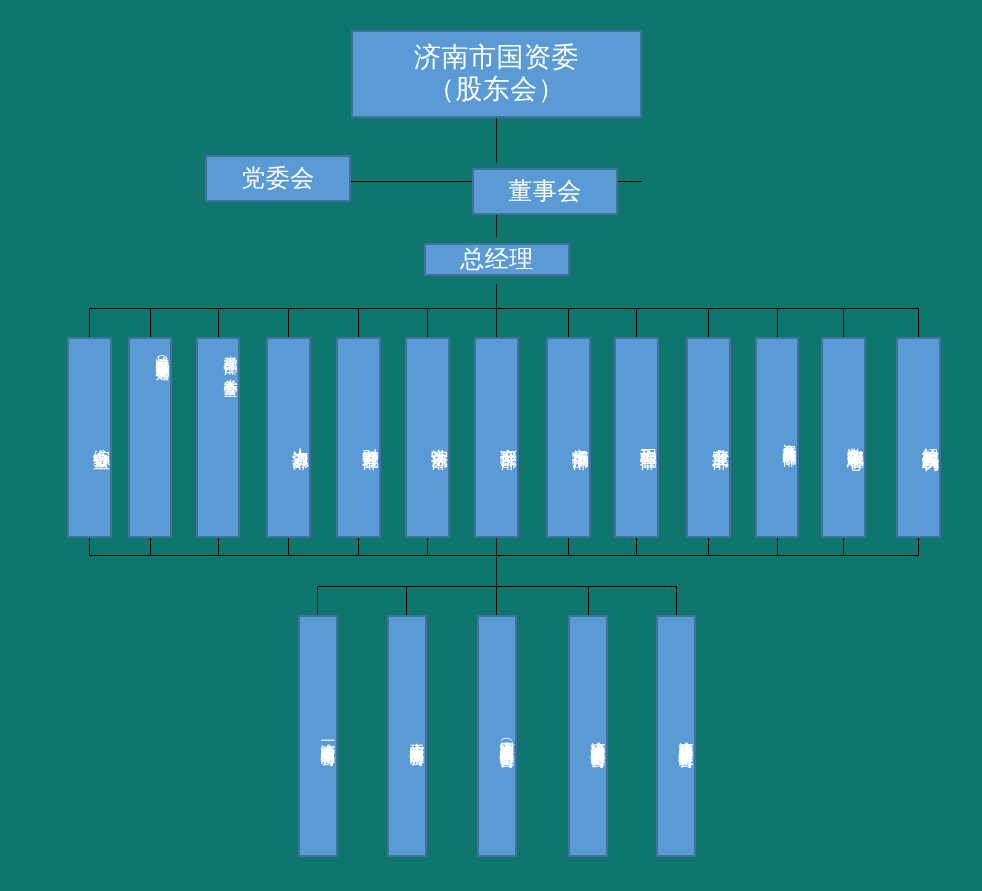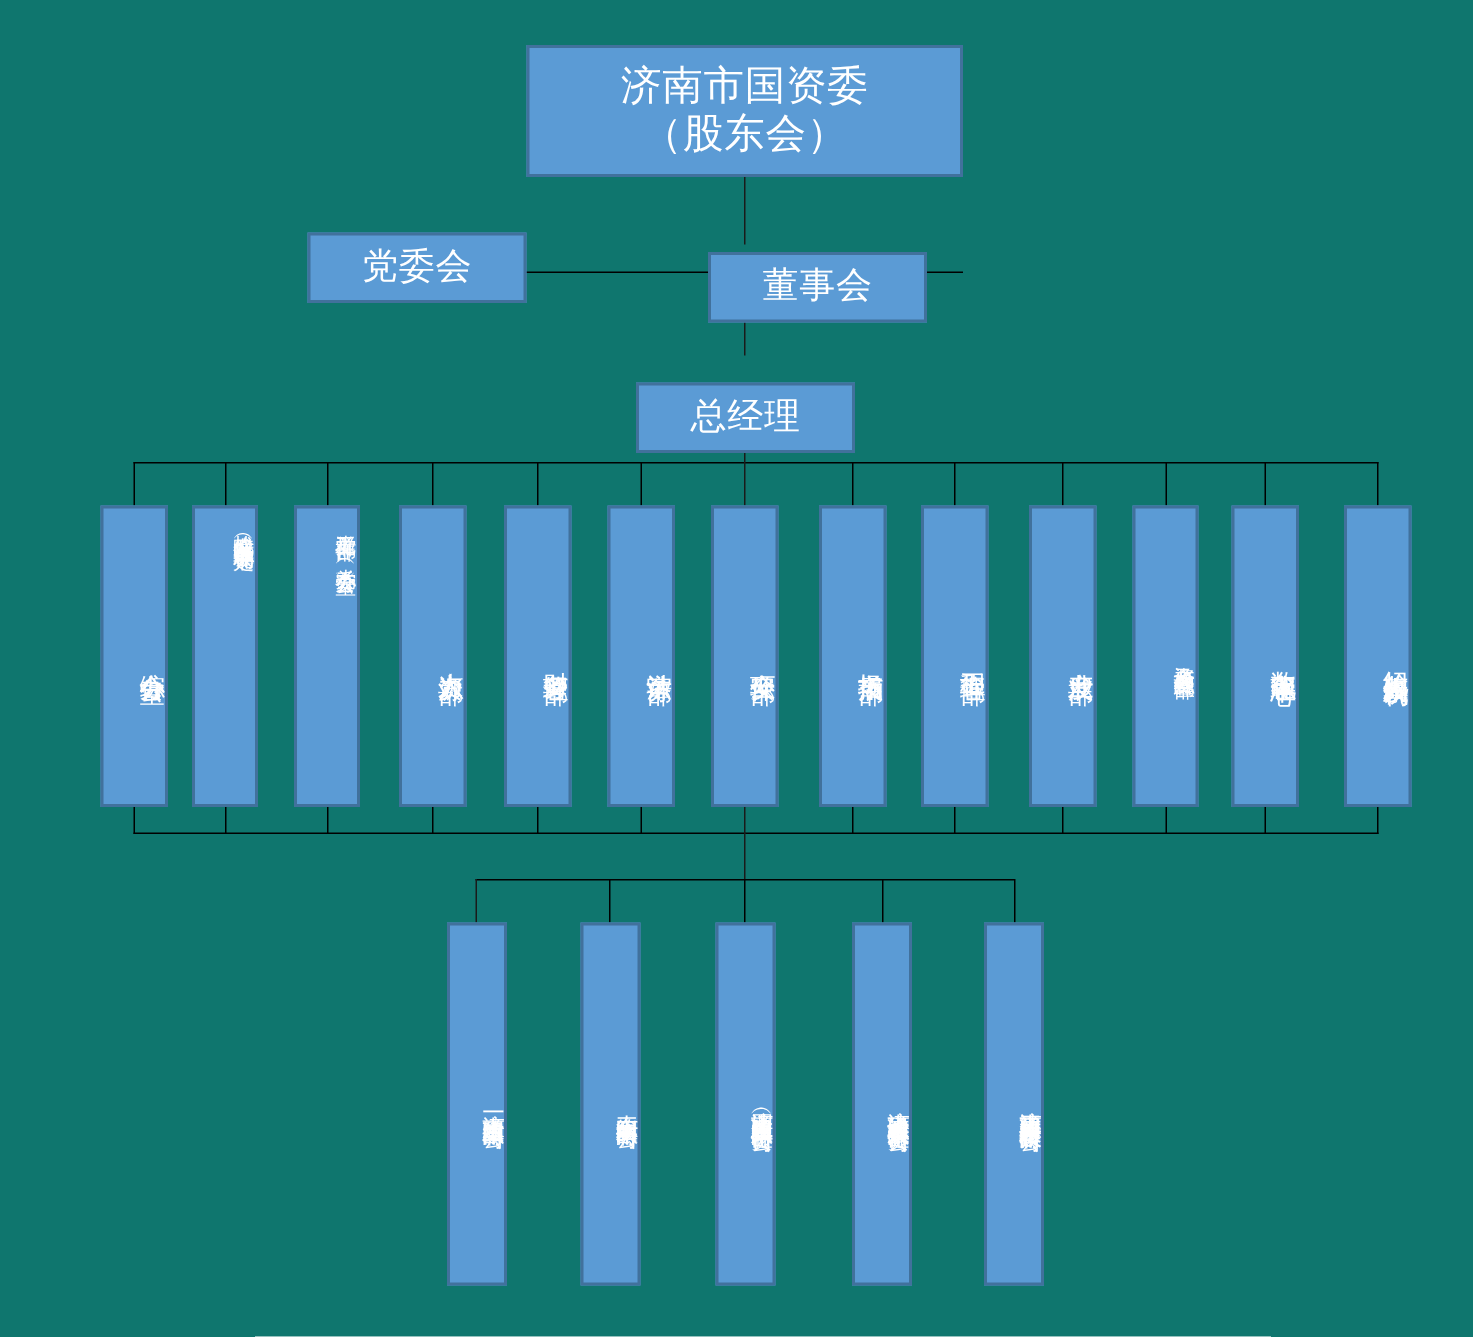--- a/index.html
+++ b/index.html
@@ -134,21 +134,21 @@
   <div class="line v" style="left:676px; top:586px; height:29px;"></div>
 
   <div class="node horiz node-root" style="left:351px; top:30px; width:291px; height:88px;">济南市国资委
 （股东会）</div>
 
   <div class="node horiz node-gov" style="left:205px; top:155px; width:146px; height:47px;">党委会</div>
 
   <div class="node horiz node-gov" style="left:424px; top:168px; width:146px; height:47px;margin-left:48px;">董事会</div>
 
 
-  <div class="node horiz node-mgr" style="left:424px; top:255px; width:146px; height:47px;">总经理</div>
+  <div class="node horiz node-mgr" style="left:424px; top:243px; width:146px; height:33px;">总经理</div>
 
   <div class="node vert node-dept" style="left:67px; top:337px; width:45px; height:201px;">综合办公室</div>
 
   <div class="node vert top node-dept-small" style="left:128px; top:337px; width:44px; height:201px;">战略发展部（董事会秘书处）</div>
 
   <div class="node vert top node-dept-small" style="left:196px; top:337px; width:44px; height:201px;">党群工作部 （党委办公室）</div>
 
   <div class="node vert node-dept" style="left:266px; top:337px; width:45px; height:201px;">人力资源部</div>
 
   <div class="node vert node-dept" style="left:336px; top:337px; width:45px; height:201px;">财务管理部</div>

